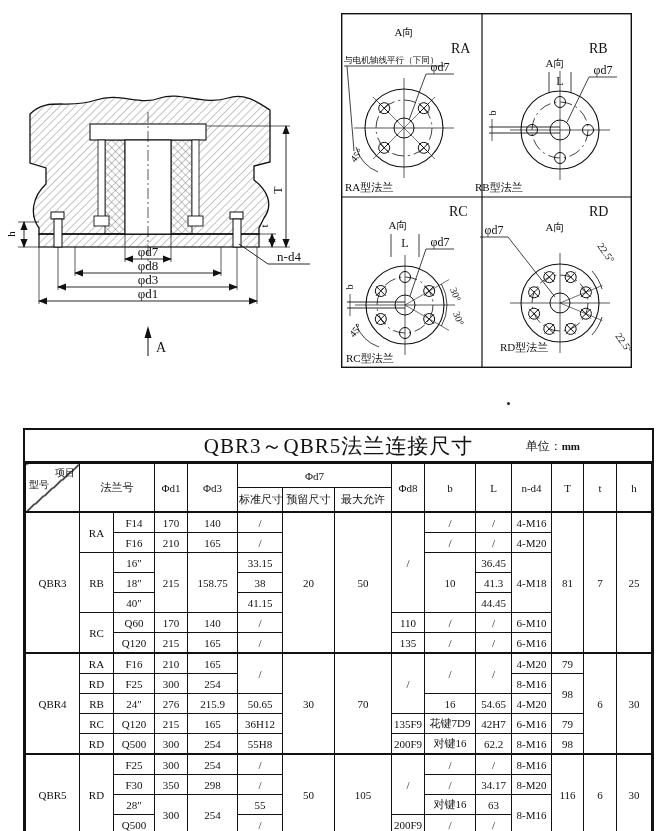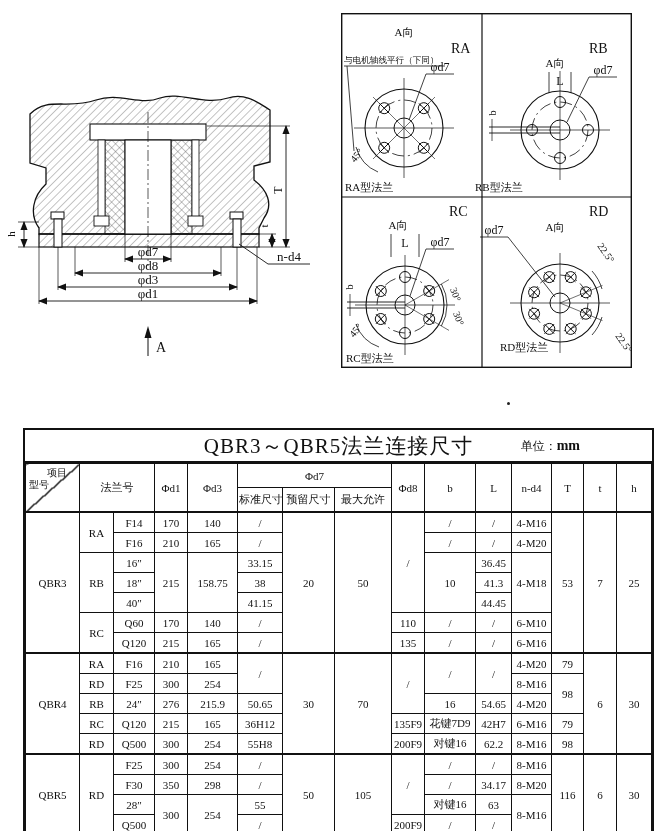--- a/index.html
+++ b/index.html
@@ -6,32 +6,32 @@
   .canvas{position:relative;width:662px;height:831px;background:#ffffff;overflow:hidden;
           font-family:"Liberation Serif","DejaVu Serif",serif;color:#111;}
   svg text{font-family:"Liberation Serif","DejaVu Serif",serif;fill:#111;}
   .stray{position:absolute;left:507px;top:402px;width:3px;height:3px;background:#222;border-radius:50%;}
 
   
   .table-wrap{position:absolute;left:23px;top:428px;width:627px;border:2px solid #111;background:#fff;}
   .title-row{position:relative;height:31px;border-bottom:2px solid #111;display:flex;align-items:center;justify-content:center;text-align:right;}
   .tbl-title{font-size:21px;letter-spacing:1px;}
   .unit{position:absolute;right:72px;top:8px;font-size:12px;}
-  .unit b{font-size:14px;}
+  .unit b{font-size:11px;}
   table{border-collapse:collapse;table-layout:fixed;width:100%;}
   td{border:1px solid #111;text-align:center;vertical-align:middle;font-size:11px;
      padding:0 1px;overflow:hidden;white-space:nowrap;}
   thead td{height:23px;font-size:11px;}
   thead tr:last-child td{border-bottom:2px solid #111;margin-top:48px;}
   thead td[rowspan]{border-bottom:2px solid #111;}
   tbody td{height:19px;}
   tr.sec td{border-top:2px solid #111;}
   td.diag{position:relative;padding:0;
      background:linear-gradient(to bottom right,transparent calc(50% - 0.7px),#111 calc(50% - 0.7px),#111 calc(50% + 0.7px),transparent calc(50% + 0.7px));}
-  .diag-top{position:absolute;top:4px;right:12px;font-size:10px;line-height:1;}
+  .diag-top{position:absolute;top:4px;right:4px;font-size:10px;line-height:1;}
   .diag-bottom{position:absolute;bottom:21px;left:3px;font-size:10px;line-height:1;}
 </style>
 </head>
 <body>
 
 <div class="canvas">
 
   <svg style="position:absolute;left:6px;top:66px;" width="332" height="300" viewBox="0 0 332 300">
     <defs>
       <pattern id="h1" width="5.5" height="5.5" patternUnits="userSpaceOnUse" patternTransform="rotate(45)">
@@ -337,21 +337,21 @@
             <td>F14</td>
             <td>170</td>
             <td>140</td>
             <td>/</td>
             <td rowspan="7">20</td>
             <td rowspan="7">50</td>
             <td rowspan="5">/</td>
             <td>/</td>
             <td>/</td>
             <td>4-M16</td>
-            <td rowspan="7">53</td>
+            <td rowspan="7">81</td>
             <td rowspan="7">7</td>
             <td rowspan="7">25</td>
           </tr>
           <tr>
             <td>F16</td>
             <td>210</td>
             <td>165</td>
             <td>/</td>
             <td>/</td>
             <td>/</td>

